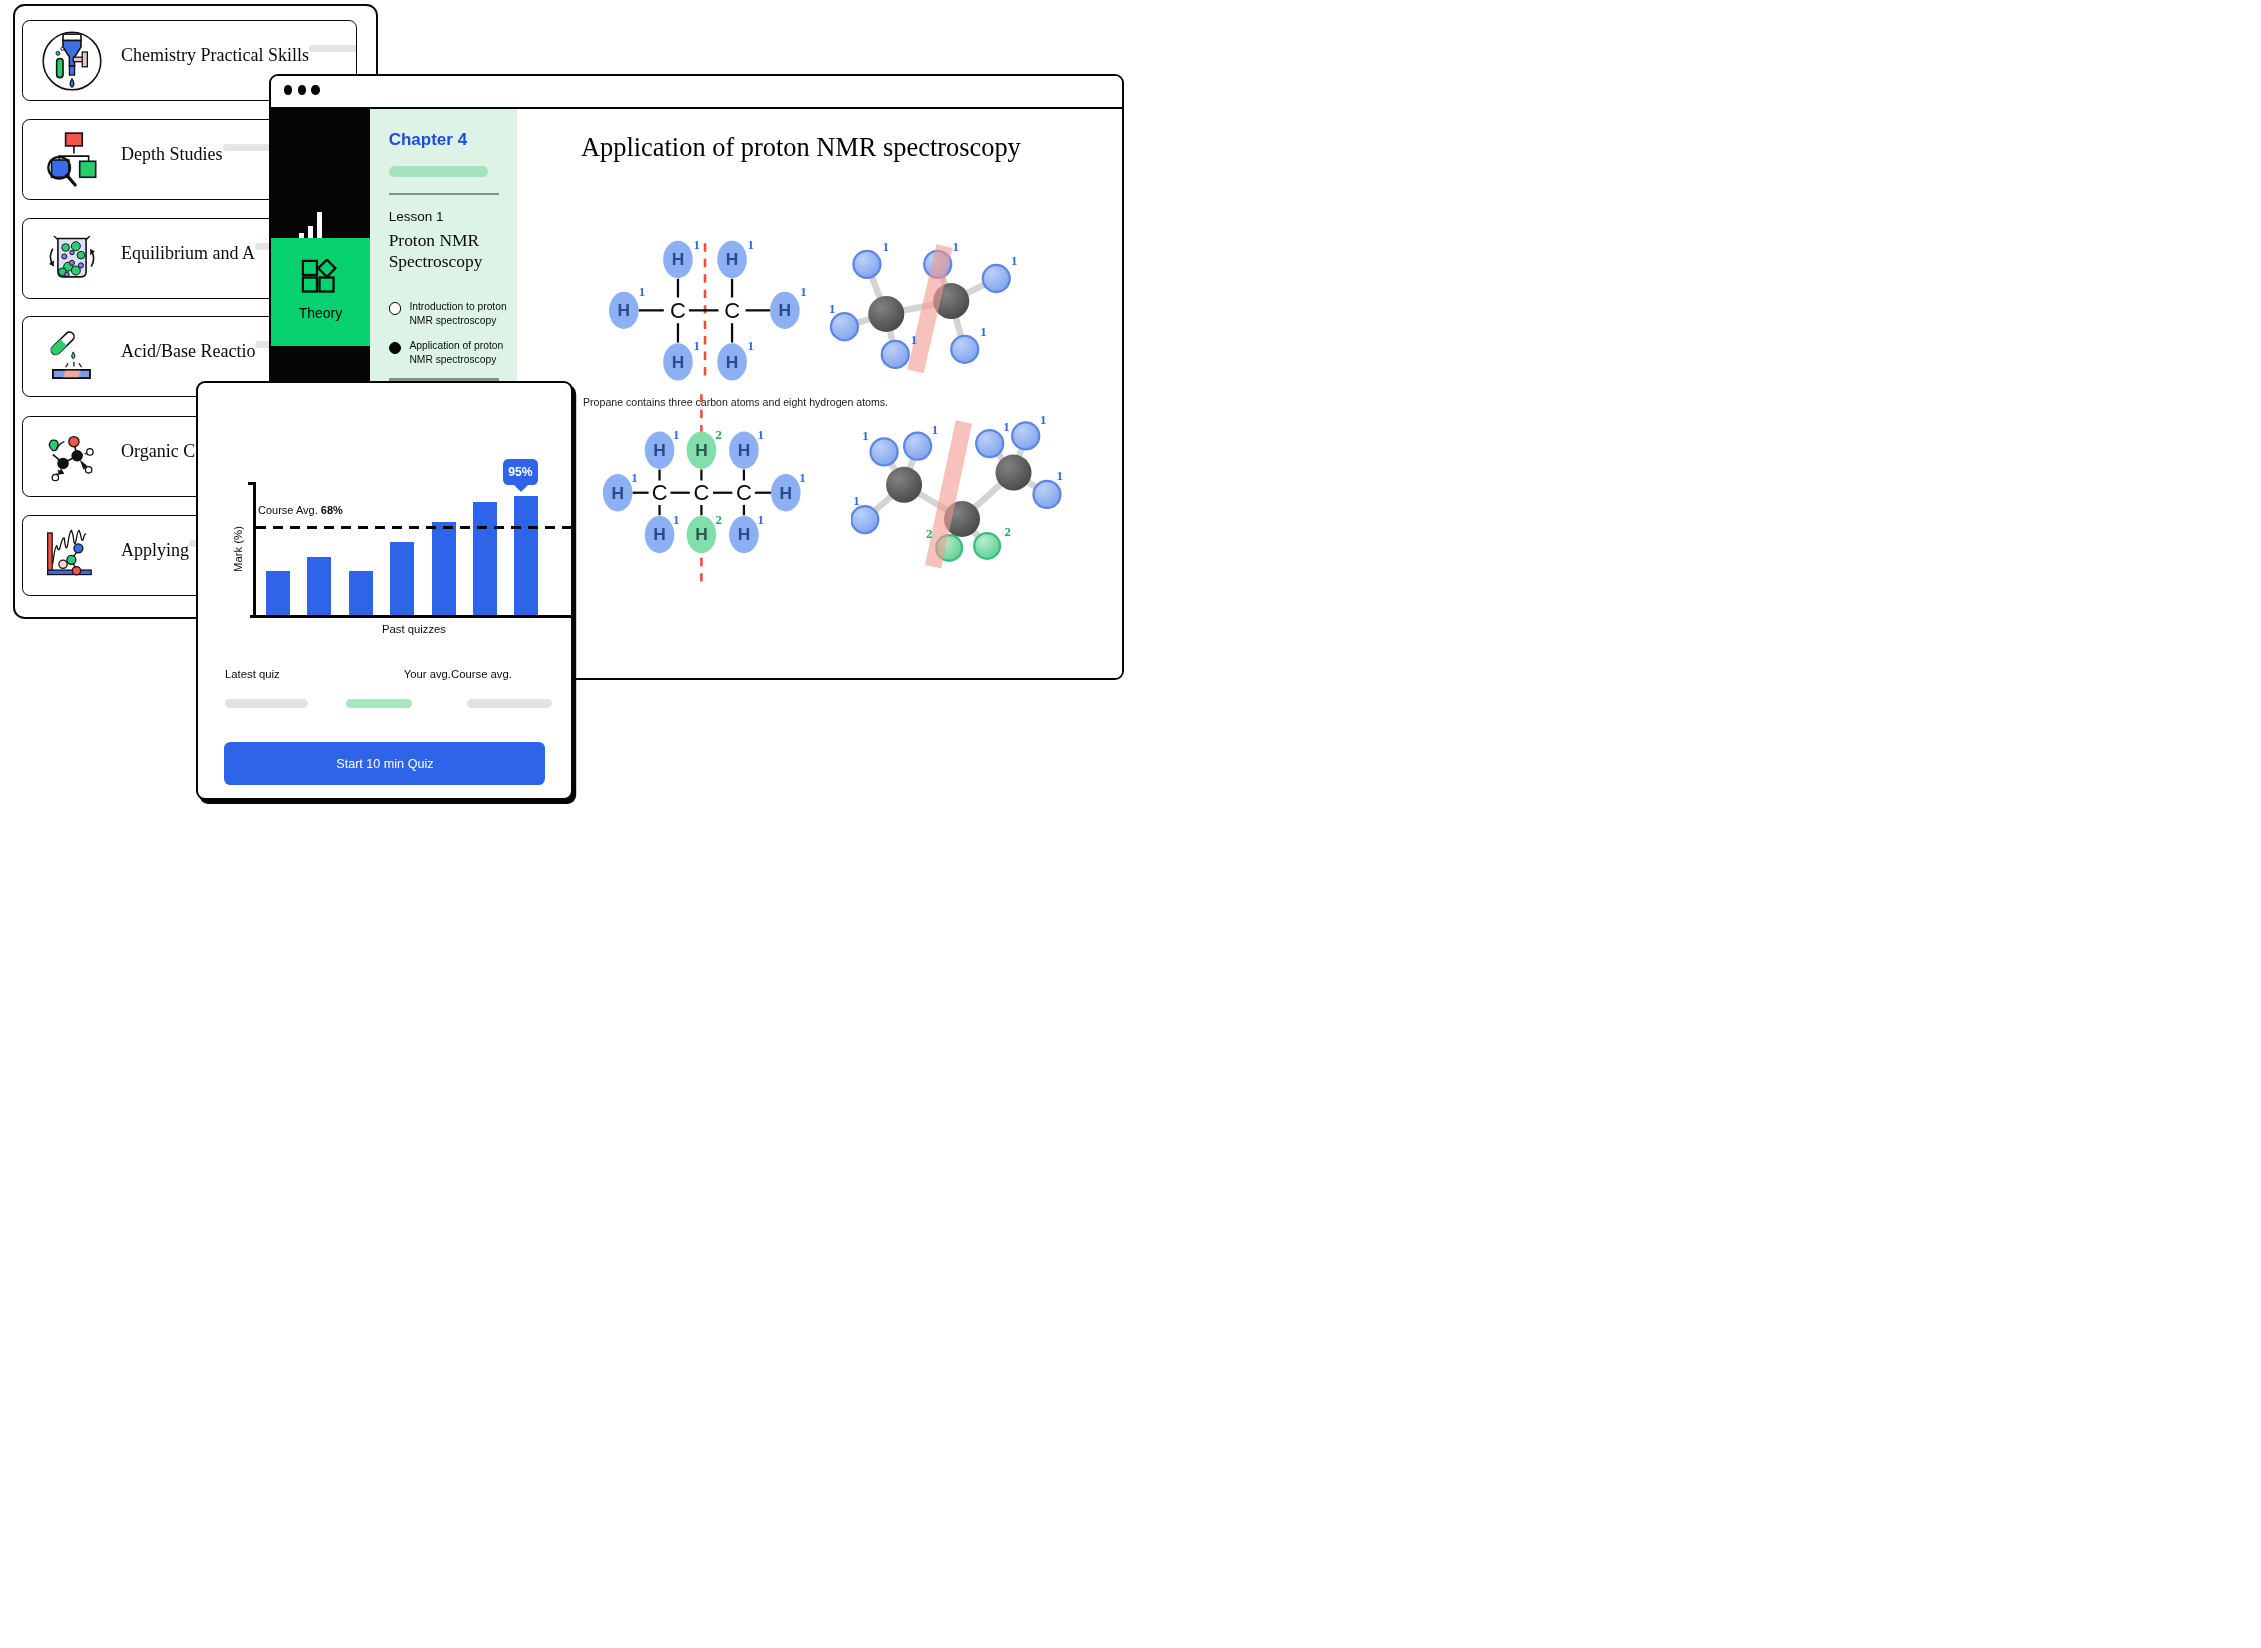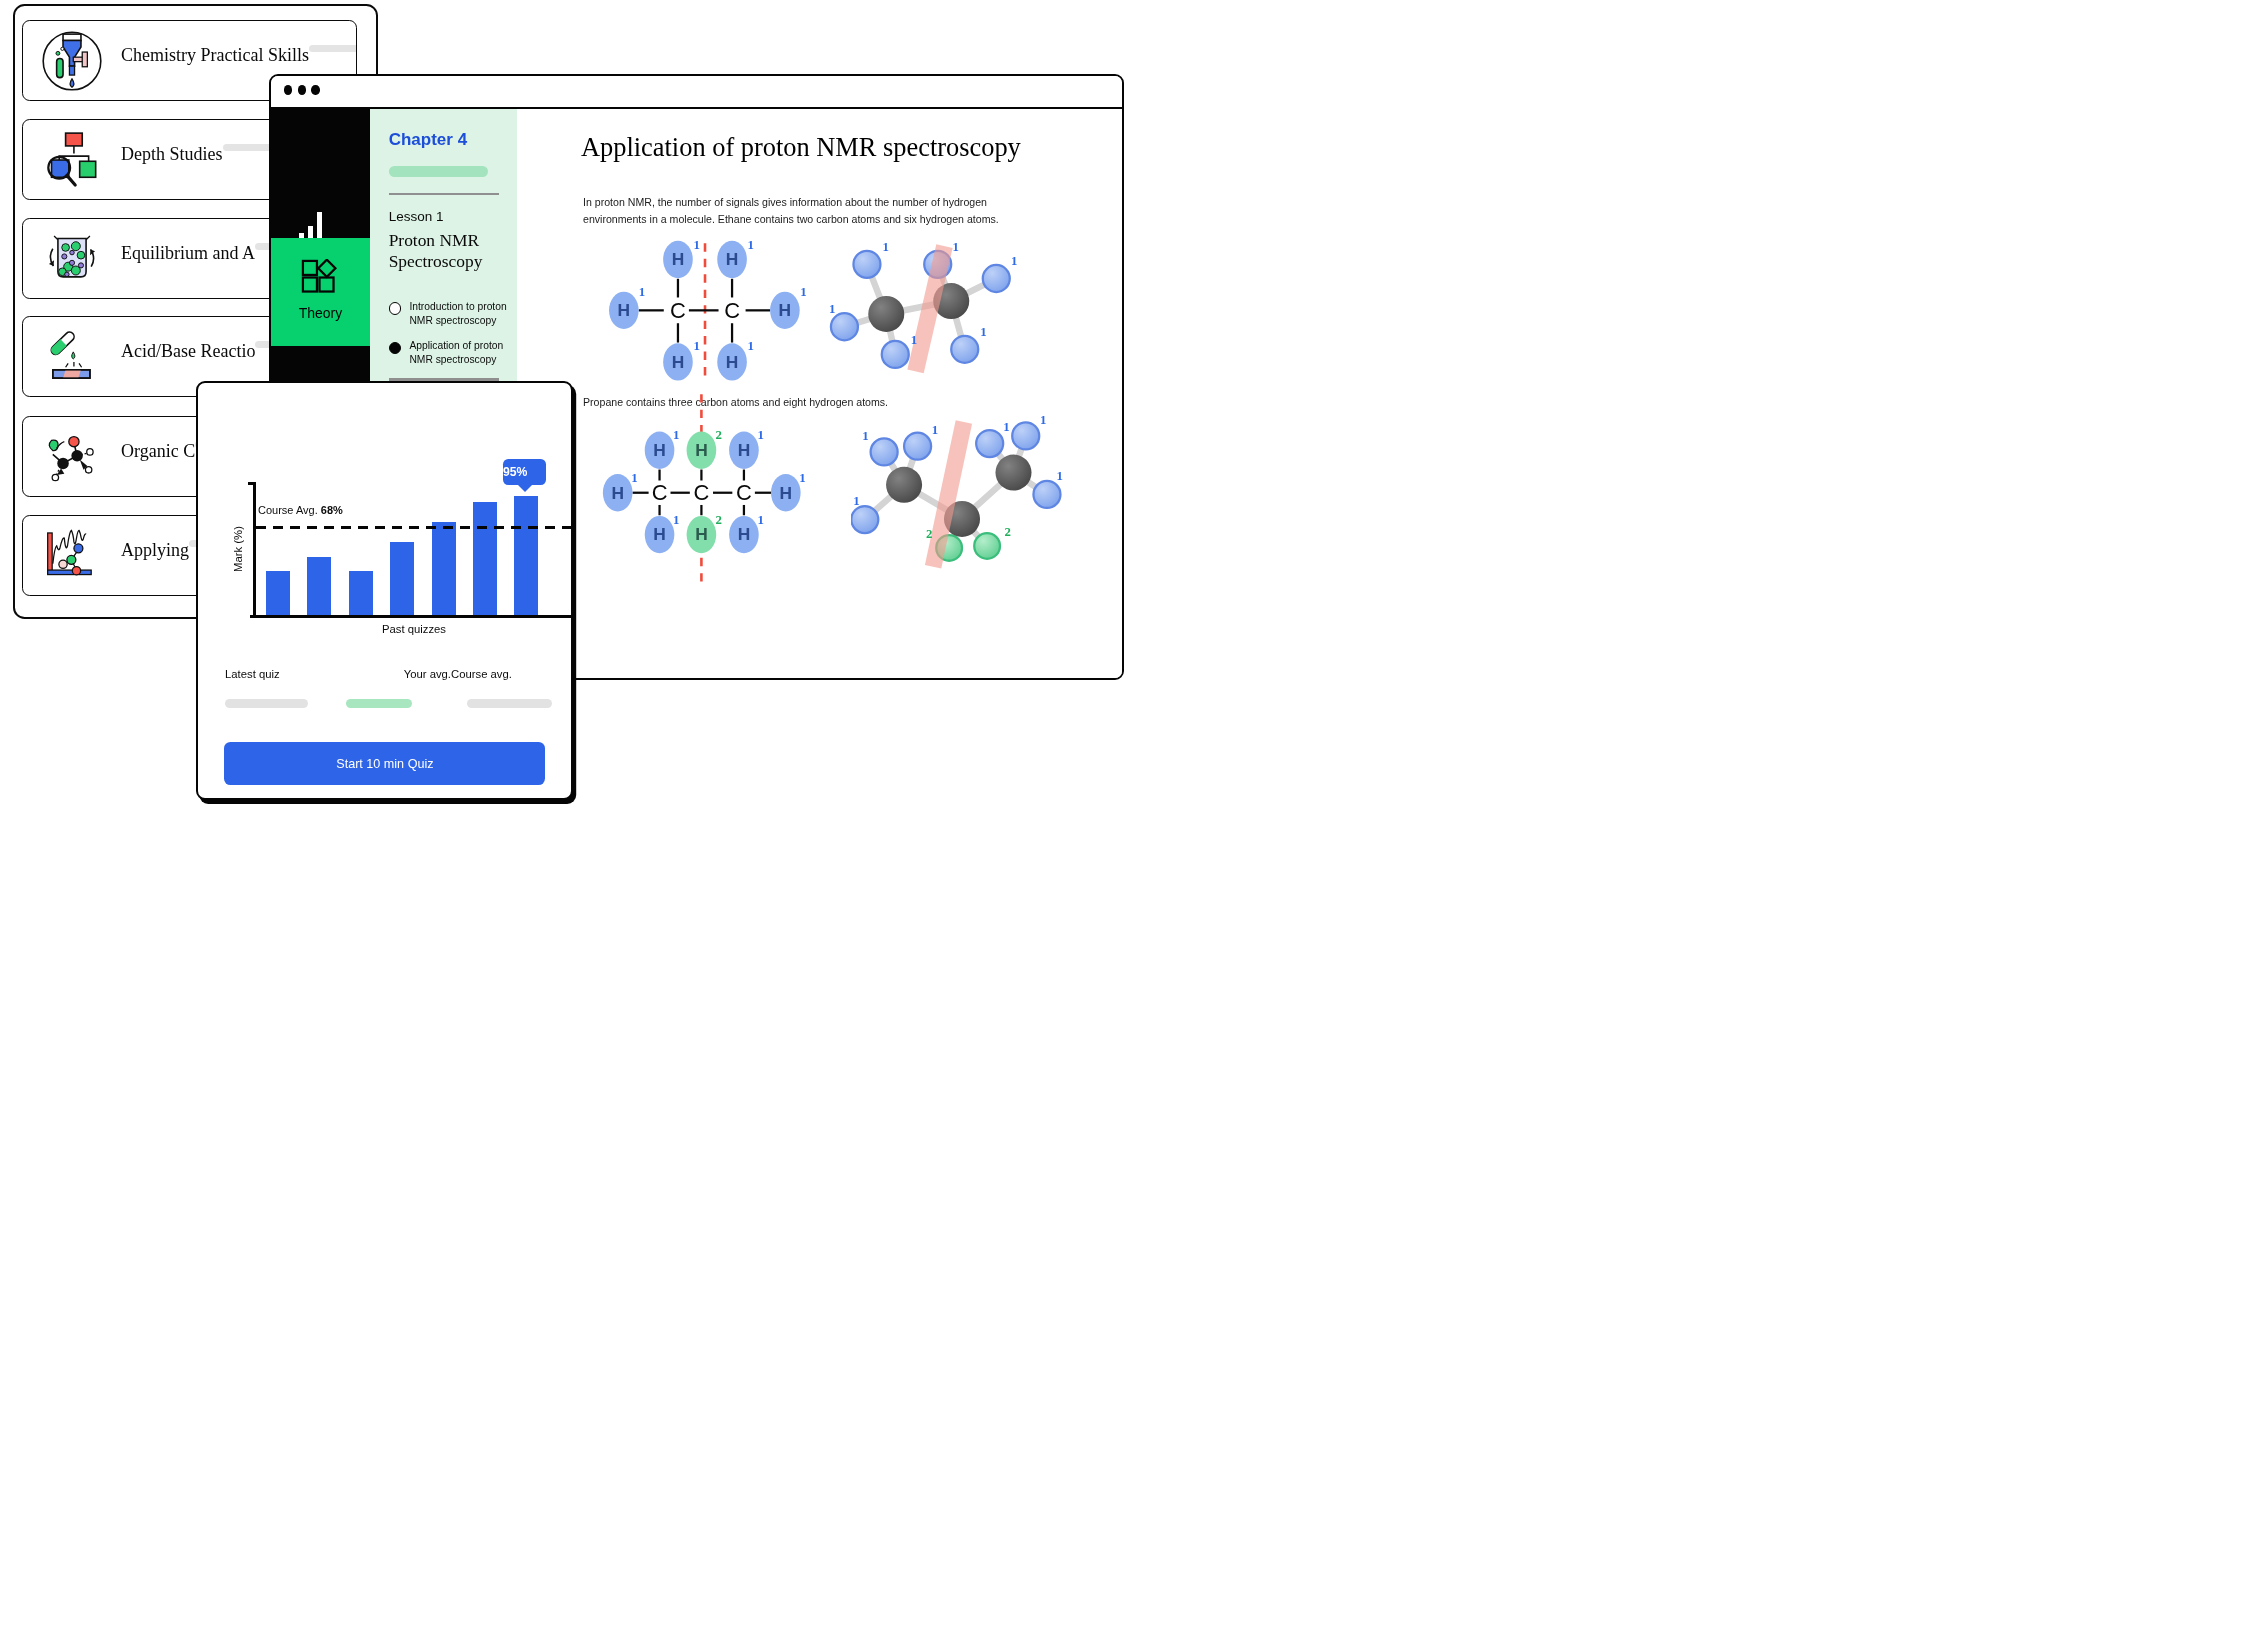--- a/index.html
+++ b/index.html
@@ -80,22 +80,22 @@
   .chart{position:absolute;left:55px;top:99px;width:322px;height:133px;}
   .yaxis{position:absolute;left:0;top:0;width:2.6px;height:133px;background:#050505;}
   .ytick{position:absolute;left:-5.2px;top:0;width:7.7px;height:2.6px;background:#050505;}
   .xaxis{position:absolute;left:-2.6px;bottom:-2.6px;width:322px;height:2.9px;background:#050505;}
   .bars-row{position:absolute;left:13px;bottom:0;display:flex;align-items:flex-end;gap:17.4px;}
   .bar{width:24px;background:#2E64E8;}
   .avg-line{position:absolute;left:3.2px;width:317px;height:3.2px;
     background:repeating-linear-gradient(90deg,#050505 0 9.7px,transparent 9.7px 17px);}
   .avg-text{position:absolute;left:60px;top:121px;font-size:11px;color:#0c0c0c;}
   .avg-text b{font-weight:bold;}
-  .bubble{position:absolute;left:305px;top:76px;width:43px;height:26px;background:#2E64E8;
-    border-radius:5.2px;color:#fff;font-size:12.2px;font-weight:bold;text-align:left;line-height:26px;}
+  .bubble{position:absolute;left:305px;top:76px;width:35px;height:26px;background:#2E64E8;
+    border-radius:5.2px;color:#fff;font-size:12.2px;font-weight:bold;text-align:center;line-height:26px;}
   .bubble:after{content:"";position:absolute;left:50%;top:100%;transform:translateX(-50%);
     border:7px solid transparent;border-top-color:#2E64E8;border-bottom-width:0;}
   .xlabel{position:absolute;left:55px;top:240px;width:322px;text-align:center;
     font-size:11.3px;color:#0c0c0c;}
   .legend{position:absolute;left:27px;top:285px;width:322px;display:flex;}
   .legend-item{font-size:11.3px;color:#0c0c0c;}
   .li1{width:124px;}
   .li2{width:102px;text-align:right;}
   .pills{position:absolute;left:27px;top:316px;display:flex;}
   .pill{height:9px;border-radius:4.5px;background:#E2E2E2;}
@@ -295,22 +295,20 @@
         <div class="radio filled"></div>
         <div class="radio-text pre">Application of proton
 NMR spectroscopy</div>
       </div>
       <div class="divider divider2"></div>
       <p class="lesson2">Lesson 2</p>
     </div>
 
     <div class="w-main">
       <h1 class="h1">Application of proton NMR spectroscopy</h1>
-      <p class="para para1 pre">In proton NMR, the number of signals gives information about the number of hydrogen
-environments in a molecule. Ethane contains two carbon atoms and six hydrogen atoms.</p>
 
       <svg class="svgbox" style="left:74px;top:129px" width="219" height="146" viewBox="0 0 340 226">
         <line x1="177" y1="8" x2="177" y2="218" stroke="#F04C3C" stroke-width="4" stroke-dasharray="13 11"></line>
         <g stroke="#0a0a0a" stroke-width="3.5">
           <line x1="74" y1="112" x2="113" y2="112"></line>
             <line x1="152" y1="112" x2="198" y2="112"></line>
           <line x1="240" y1="112" x2="278" y2="112"></line>
           <line x1="135" y1="92" x2="135" y2="63"></line>
             <line x1="135" y1="132" x2="135" y2="162"></line>
           <line x1="219" y1="92" x2="219" y2="63"></line>

